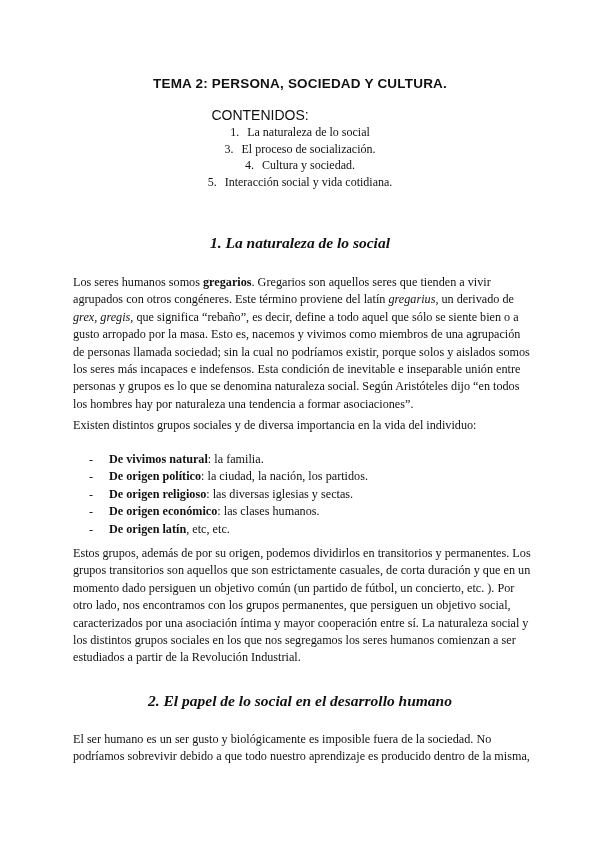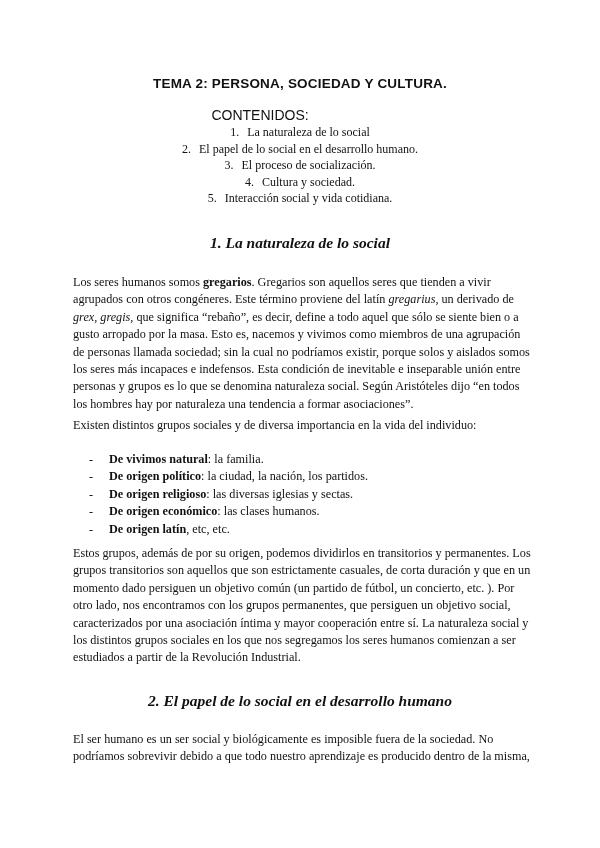--- a/index.html
+++ b/index.html
@@ -33,21 +33,20 @@
 <body>
 
 <div class="page">
 
   <div class="title sans">TEMA 2: PERSONA, SOCIEDAD Y CULTURA.</div>
 
   <div class="contents-head sans">CONTENIDOS:</div>
 
   <ol class="toc serif">
     <li><span class="num">1.</span><span>La naturaleza de lo social</span></li>
-    <li><span class="num">2.</span><span>El papel de lo social en el desarrollo humano.</span></li>
     <li><span class="num">3.</span><span>El proceso de socialización.</span></li>
     <li><span class="num">4.</span><span>Cultura y sociedad.</span></li>
     <li><span class="num">5.</span><span>Interacción social y vida cotidiana.</span></li>
   </ol>
 
   <div class="h1 serif" style="top:234px;">1.  La naturaleza de lo social</div>
 
   <p class="para serif" style="top:274px;"><span>Los seres humanos somos </span><b>gregarios</b><span>. Gregarios son aquellos seres que tienden a vivir agrupados con otros congéneres. Este término proviene del latín </span><i>gregarius,</i><span> un derivado de </span><i>grex, gregis,</i><span> que significa “rebaño”, es decir, define a todo aquel que sólo se siente bien o a gusto arropado por la masa. Esto es, nacemos y vivimos como miembros de una agrupación de personas llamada sociedad; sin la cual no podríamos existir, porque solos y aislados somos los seres más incapaces e indefensos.  Esta condición de inevitable e inseparable unión entre personas y grupos es lo que se denomina naturaleza social. Según Aristóteles dijo “en todos los hombres hay por naturaleza una tendencia a formar asociaciones”.</span></p>
 
   <p class="para serif" style="top:417px;">Existen distintos grupos sociales y de diversa importancia en la vida del individuo:</p>
@@ -57,15 +56,15 @@
     <li><span class="dash">-</span><b>De origen político</b><span>: la ciudad, la nación, los partidos.</span></li>
     <li><span class="dash">-</span><b>De origen religioso</b><span>: las diversas iglesias y sectas.</span></li>
     <li><span class="dash">-</span><b>De origen económico</b><span>: las clases humanos.</span></li>
     <li><span class="dash">-</span><b>De origen latín</b><span>, etc, etc.</span></li>
   </ul>
 
   <p class="para serif" style="top:545px;">Estos grupos, además de por su origen, podemos dividirlos en transitorios y permanentes. Los grupos transitorios son aquellos que son estrictamente casuales, de corta duración y que en un momento dado persiguen un objetivo común (un partido de fútbol, un concierto, etc. ). Por otro lado, nos encontramos con los grupos permanentes, que persiguen un objetivo social, caracterizados por una asociación íntima y mayor cooperación entre sí. La naturaleza social y los distintos grupos sociales en los que nos segregamos los seres humanos comienzan a ser estudiados a partir de la Revolución Industrial.</p>
 
   <div class="h1 serif" style="top:692px;">2.  El papel de lo social en el desarrollo humano</div>
 
-  <p class="para serif" style="top:731px;">El ser humano es un ser social y biológicamente es imposible fuera de la sociedad. No podríamos sobrevivir debido a que todo nuestro aprendizaje es producido dentro de la misma,</p>
+  <p class="para serif" style="top:731px;">El ser humano es un ser gusto y biológicamente es imposible fuera de la sociedad. No podríamos sobrevivir debido a que todo nuestro aprendizaje es producido dentro de la misma,</p>
 
 </div>
 
 </body></html>

